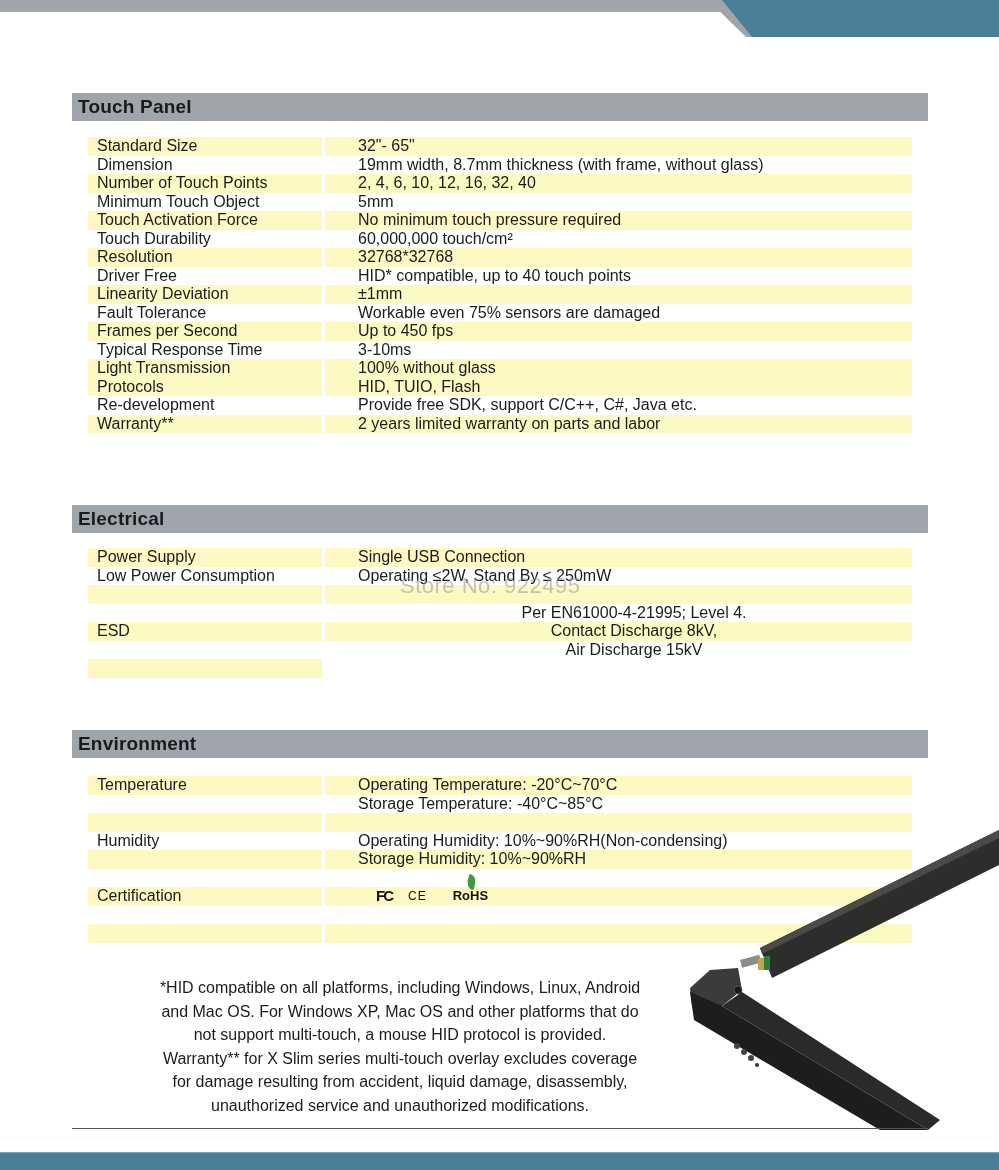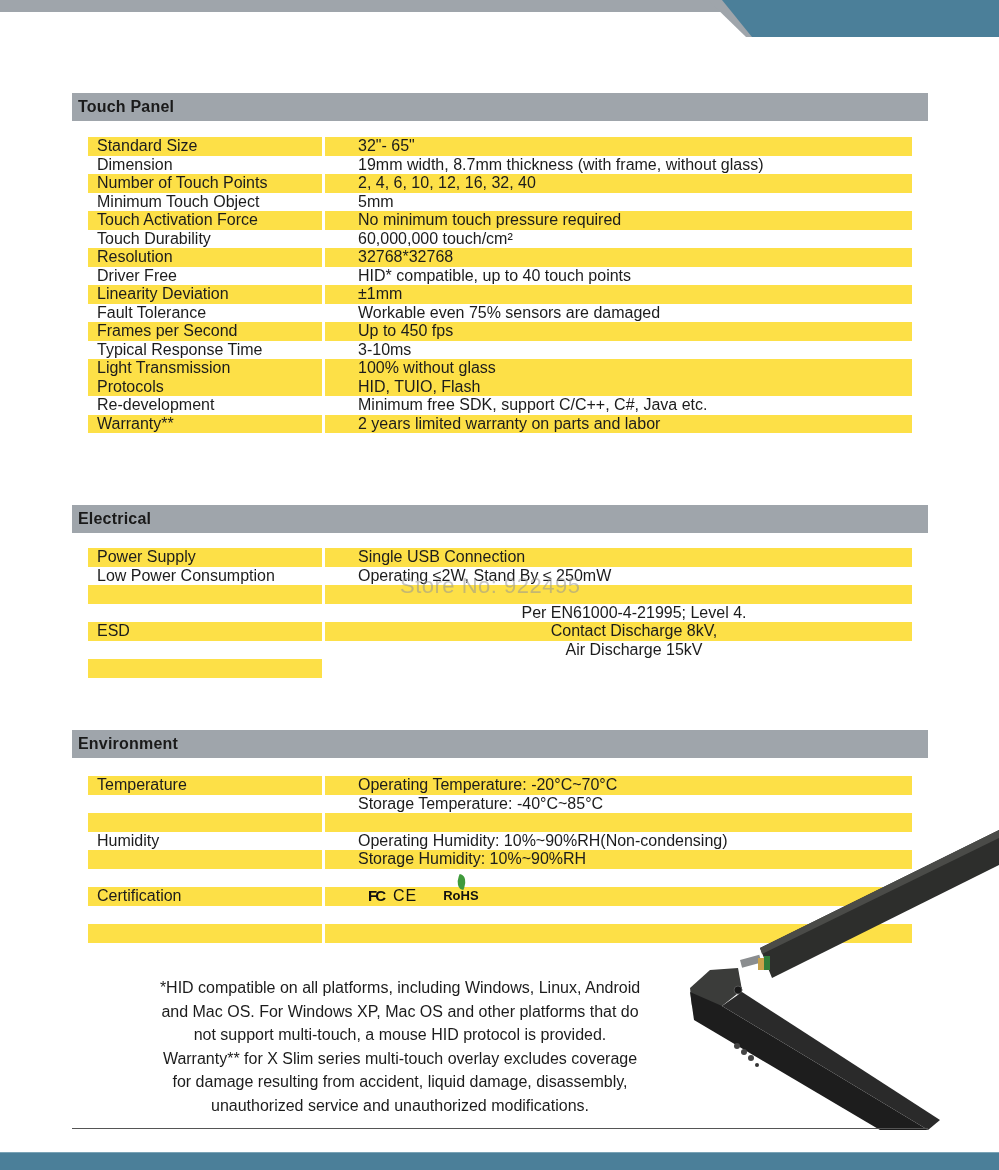--- a/index.html
+++ b/index.html
@@ -23,38 +23,38 @@
     background: #4b7f99;
     clip-path: polygon(0 0, 100% 0, 100% 100%, 30px 100%);
   }
   .bottom-bar {
     position: absolute; left: 0; top: 1152px; width: 999px; height: 18px;
     background: #4b7f99; border-top: 1px solid #7aa3b6;
   }
   .section-header {
     position: absolute; left: 72px; width: 856px; height: 28px;
     background: #9fa5ab;
-    font-weight: bold; font-size: 16px; line-height: 28px;
+    font-weight: bold; font-size: 19px; line-height: 28px;
     padding-left: 6px; box-sizing: border-box; color: #1a1a1a;
     letter-spacing: 0.2px;
   }
   .table { position: absolute; left: 88px; width: 824px; }
   .row { position: relative; height: 18.5px; font-size: 16px; line-height: 18.5px; }
   .row .lbl, .row .val {
     position: absolute; top: 0; height: 18.5px; white-space: nowrap;
     box-sizing: border-box;
   }
   .row .lbl { left: 0; width: 234px; padding-left: 9px; }
   .row .val { left: 237px; width: 587px; padding-left: 33px; }
-  .row.shade .lbl, .row.shade .val { background: #fde047; }
+  .row.shade .lbl, .row.shade .val { background: #fef9c3; }
   .row .val.val-e { padding-left: 31px; text-align: center; }
   .cert-icons { display: flex; align-items: center; gap: 0; height: 18.5px; }
   .cert { font-weight: bold; font-size: 15px; color: #111; }
-  .cert-fc { margin-left: 10px; letter-spacing: -2px; }
-  .cert-ce { margin-left: 9px; font-weight: normal; font-size: 16px; letter-spacing: 1px; }
+  .cert-fc { margin-left: 18px; letter-spacing: -2px; }
+  .cert-ce { margin-left: 16px; font-weight: normal; font-size: 12px; letter-spacing: 1px; }
   .cert-rohs { margin-left: 26px; font-size: 13px; position: relative; }
   .leaf {
     position: absolute; left: 14px; top: -12px; width: 9px; height: 14px;
     background: #3f9a3c; border-radius: 0 80% 0 80%;
     transform: rotate(20deg);
   }
   .watermark {
     position: absolute; left: 400px; top: 573px; font-size: 22px;
     color: rgba(150,150,150,0.55); pointer-events: none; letter-spacing: 0.5px;
   }
@@ -129,21 +129,21 @@
   <div class="row shade">
       <span class="lbl">Light Transmission</span>
       <span class="val">100% without glass</span>
     </div>
   <div class="row shade">
       <span class="lbl">Protocols</span>
       <span class="val">HID, TUIO, Flash</span>
     </div>
   <div class="row">
       <span class="lbl">Re-development</span>
-      <span class="val">Minimum free SDK, support C/C++, C#, Java etc.</span>
+      <span class="val">Provide free SDK, support C/C++, C#, Java etc.</span>
     </div>
   <div class="row shade">
       <span class="lbl">Warranty**</span>
       <span class="val">2 years limited warranty on parts and labor</span>
     </div>
 </div>
 
 <div class="section-header" style="top:505px">Electrical</div>
 <div class="table" style="top:548px">
   <div class="row shade">

